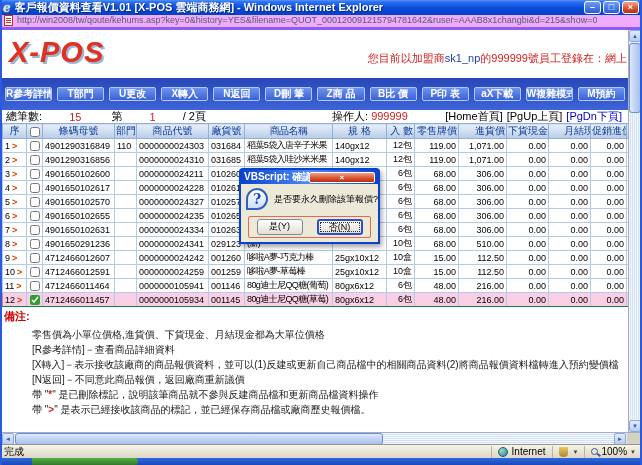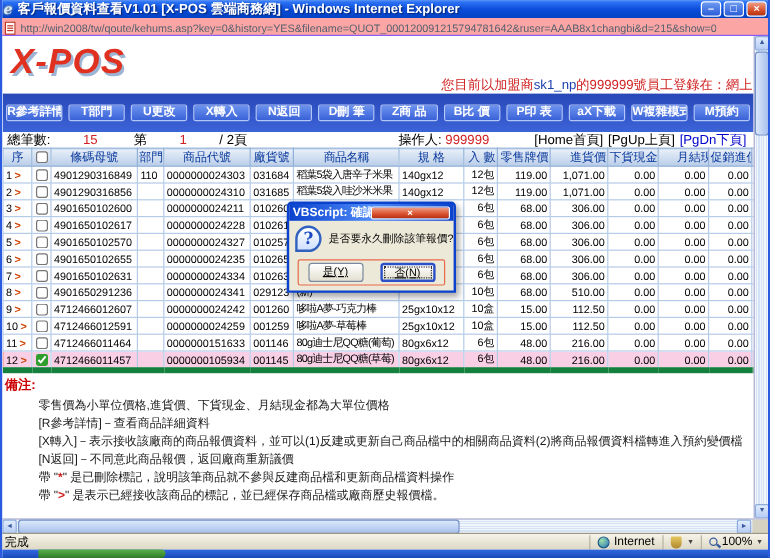--- a/index.html
+++ b/index.html
@@ -14,38 +14,38 @@
   .ie-icon { font-family:"DejaVu Serif",serif; font-style:italic; font-weight:bold;
     color:#cfe6ff; font-size:12px; line-height:12px; margin-right:4px; text-shadow:0 0 2px #ffd860; }
   .win-title { font-size:11px; font-weight:bold; flex:1; white-space:nowrap; overflow:hidden;
     text-shadow:1px 1px 1px #02277a; }
   .winbtn { width:17px; height:13px; margin-left:2px; border:1px solid #fff; border-radius:3px;
     font-size:9px; line-height:11px; text-align:center; color:#fff; font-weight:bold;
     background:linear-gradient(180deg,#6f9bf0,#2a5cd8); }
   .winbtn.close { background:linear-gradient(180deg,#f0a088,#d9502c 60%,#b23010); }
 
   
-  .addressbar { position:absolute; top:15px; left:-2px; right:-2px; height:15px; background:#fca5a5;
-    border-bottom:1px solid #8b5cf6; display:flex; align-items:flex-end; padding:0 4px; }
+  .addressbar { position:absolute; top:15px; left:-2px; right:-2px; height:15px; background:#f0abfc;
+    border-bottom:3px solid #8b5cf6; display:flex; align-items:flex-start; padding:0 4px; }
   .page-icon { width:9px; height:11px; background:#fff; border:1px solid #c03020; margin-right:4px;
     position:relative; flex:none; }
   .page-icon::after { content:""; position:absolute; left:1px; top:2px; width:5px; height:1px;
     background:#c03020; box-shadow:0 2px 0 #c03020, 0 4px 0 #c03020; }
   .url { font-size:9px; color:#55606e; white-space:nowrap; overflow:hidden; }
 
   
   .content { position:absolute; top:30px; left:0; right:0; height:402px; background:#fff; overflow:hidden; }
   .page { position:absolute; top:0; left:0; right:12px; bottom:0; background:#fff; overflow:hidden; }
 
   .masthead { position:relative; height:48px; }
   .logo { position:absolute; left:7px; top:6px; font-size:29px; font-weight:bold; font-style:italic;
     color:#e03020; letter-spacing:1px; text-shadow:2px 2px 0 #9db4d4; }
   .page-title { position:absolute; left:0; right:0; top:5px; text-align:center;
     font-family:"DejaVu Serif",serif; font-weight:bold; font-size:20px; color:#2222cc; letter-spacing:3px; }
-  .login-notice { position:absolute; right:1px; bottom:0; font-size:11px; color:#d02020; white-space:nowrap; }
+  .login-notice { position:absolute; right:1px; bottom:12px; font-size:11px; color:#d02020; white-space:nowrap; }
   .login-notice .acct { color:#1a3fae; }
 
   
   .toolbar { height:17px; background:linear-gradient(180deg,#2848b8,#3c63d8);
     display:flex; align-items:center; gap:5px; padding:16px 3px; overflow:hidden; }
   .tbtn { flex:1 1 0; min-width:0; height:14px; border:1px solid #b2c6f8; border-radius:2px;
     background:linear-gradient(180deg,#6c93ee,#3a62d8); color:#fff; font-size:10px; font-weight:bold;
     text-align:center; line-height:12px; white-space:nowrap; overflow:hidden; cursor:pointer; }
 
   
@@ -63,21 +63,21 @@
   td { font-size:9px; color:#000; border:1px solid #b4cbe8; height:14px; padding:0 2px;
        white-space:nowrap; overflow:hidden; background:#fff; }
   .c-seq{width:24px;} .c-cb{width:16px; text-align:center;} .c-bar{width:72px;margin-left:48px;} .c-dept{width:22px;}
   .c-code{width:72px;} .c-ven{width:36px;} .c-name{width:88px; letter-spacing:-0.6px;}
   .c-spec{width:54px;} .c-qty{width:28px; text-align:right;} .c-ret{width:44px; text-align:right;}
   .c-pur{width:48px; text-align:right;} .c-cash{width:42px; text-align:right;}
   .c-mon{width:42px; text-align:right;padding-left:15px;} .c-promo{width:36px; text-align:right;} .c-promo2{width:34px;}
   td.c-seq { text-align:left; }
   .mark { color:#d04000; font-weight:bold; margin-left:2px; }
   input[type=checkbox] { width:10px; height:10px; accent-color:#2f9e2f; vertical-align:middle; }
-  tr.selected td { background:#f8cfe4; border-top:1px solid #f07878; border-bottom:5px solid #15803d; }
+  tr.selected td { background:#f8cfe4; border-top:1px solid #f07878; border-bottom:1px solid #15803d; }
   tr.selected td:first-child { border-left:1px solid #f07878; }
 
   
   .notes { padding:2px 2px 0 2px; }
   .notes-title { color:#cc0000; font-size:11px; font-weight:bold; }
   .notes ul { margin:3px 0 0 28px; }
   .notes li { font-size:10px; color:#1a1a1a; line-height:15px; white-space:nowrap; overflow:hidden; }
   .notes .red { color:#d02020; font-weight:bold; }
 
   
@@ -124,21 +124,21 @@
   .dlg-close { width:12px; height:11px; border:1px solid #fff; border-radius:2px; flex:none;
     background:linear-gradient(180deg,#f0a088,#d9502c 60%,#b23010); color:#fff; font-size:8px;
     line-height:9px; text-align:center; font-weight:bold; }
   .dlg-body { padding:4px 5px 3px 5px; }
   .dlg-msgrow { display:flex; align-items:center; gap:6px; }
   .q-icon { width:22px; height:22px; flex:none; border:2px solid #3060c0; border-radius:50% 50% 50% 0;
     background:linear-gradient(180deg,#ffffff,#cfe0ff); color:#1848c0; font-weight:bold; font-size:14px;
     text-align:center; line-height:19px; font-family:"DejaVu Serif",serif; }
   .dlg-msg { font-size:9px; color:#000; white-space:nowrap; }
   .dlg-btnwrap { margin:6px 2px 0 2px; border:1px solid #e8684a; border-radius:2px;
-    display:flex; justify-content:center; gap:14px; padding:2px 4px;text-decoration:underline; }
+    display:flex; justify-content:center; gap:14px; padding:2px 4px; }
   .dlg-btn { width:46px; height:16px; font-size:9px; line-height:13px; text-align:center;
     border:1px solid #7a8aa0; border-radius:3px; background:linear-gradient(180deg,#ffffff,#e3e0d0); cursor:pointer; }
   .dlg-btn.default { border:2px solid #2b50c8; outline:1px dotted #333; outline-offset:-4px; }
 </style>
 </head>
 <body>
 
 <div class="window">
 
   <div class="titlebar">
@@ -376,21 +376,21 @@
               <td class="c-cash">0.00</td>
               <td class="c-mon">0.00</td>
               <td class="c-promo">0.00</td>
               <td class="c-promo2"></td>
             </tr>
             <tr>
               <td class="c-seq"><span>11</span><span class="mark">&gt;</span></td>
               <td class="c-cb"><input type="checkbox" style=""></td>
               <td class="c-bar">4712466011464</td>
               <td class="c-dept"></td>
-              <td class="c-code">0000000151633</td>
+              <td class="c-code">0000000105941</td>
               <td class="c-ven">001146</td>
               <td class="c-name">80g迪士尼QQ糖(葡萄)</td>
               <td class="c-spec">80gx6x12</td>
               <td class="c-qty">6包</td>
               <td class="c-ret">48.00</td>
               <td class="c-pur">216.00</td>
               <td class="c-cash">0.00</td>
               <td class="c-mon">0.00</td>
               <td class="c-promo">0.00</td>
               <td class="c-promo2"></td>

